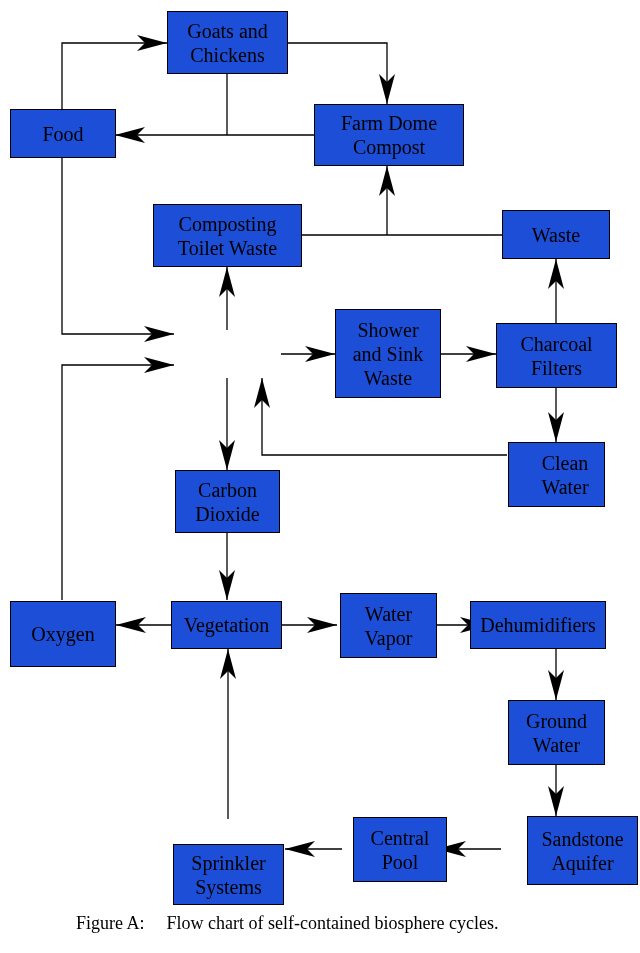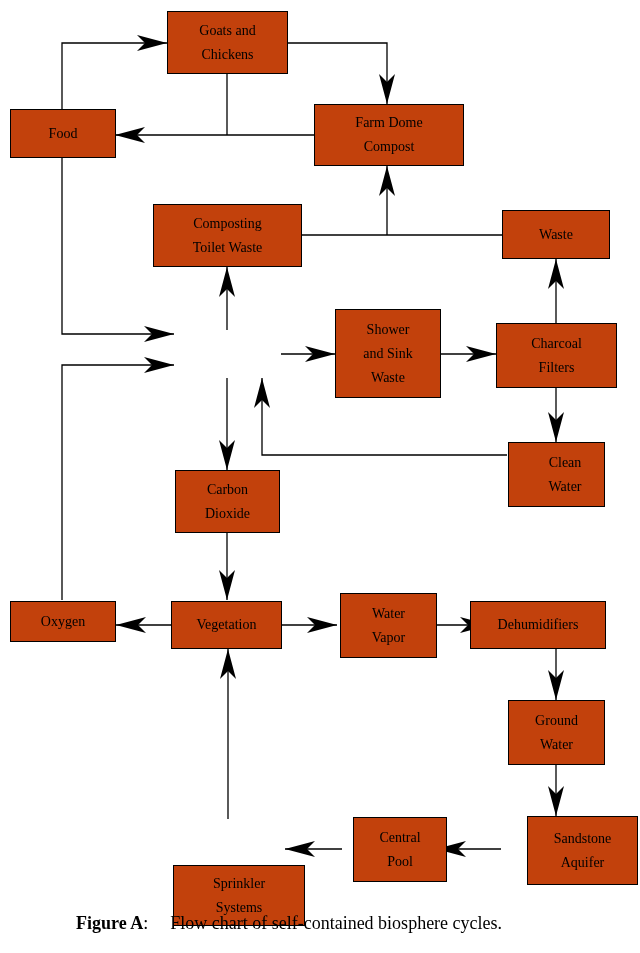--- a/index.html
+++ b/index.html
@@ -1,23 +1,23 @@
 <!DOCTYPE html>
 <html><head>
 <meta charset="utf-8">
 <style>
   html, body { margin: 0; padding: 0; background: #ffffff; }
   body { width: 640px; height: 953px; position: relative; overflow: hidden;
          font-family: "Liberation Serif", "DejaVu Serif", serif; color: #000; }
   #diagram { position: absolute; left: 0; top: 0; width: 640px; height: 953px; }
-  .node { position: absolute; box-sizing: border-box; border: 1.5px solid #000; background: #c2410c;
+  .node { position: absolute; box-sizing: border-box; border: 1.5px solid #000; background: #1d4ed8;
           display: flex; align-items: center; justify-content: center; text-align: center;
-          font-size: 14px; line-height: 24px; white-space: pre-line; }
+          font-size: 20px; line-height: 24px; white-space: pre-line; }
   .caption { position: absolute; left: 76px; top: 913px; font-size: 18px; white-space: nowrap; }
-  .caption .fig { font-weight: bold; }
+  .caption .fig { font-weight: normal; }
   .caption .sep { display: inline-block; width: 22px; }
 </style>
 </head>
 <body>
 
 <div id="diagram">
   <svg id="edges" width="640" height="953" style="position:absolute;left:0;top:0">
     <defs>
       <marker id="arr" viewBox="0 0 30 16" refX="30" refY="8" markerWidth="30" markerHeight="16" markerUnits="userSpaceOnUse" orient="auto">
         <path d="M0,0 L30,8 L0,16 L8,8 Z" fill="#000"></path>
@@ -82,30 +82,30 @@
   <div class="node" style="left:502px;top:210px;width:108px;height:49px;">Waste</div>
   <div class="node" style="left:335px;top:309px;width:106px;height:89px;">Shower
 and Sink
 Waste</div>
   <div class="node" style="left:496px;top:323px;width:121px;height:65px;">Charcoal
 Filters</div>
   <div class="node" style="left:508px;top:442px;width:97px;height:65px;padding-left:17px;">Clean
 Water</div>
   <div class="node" style="left:175px;top:470px;width:105px;height:63px;">Carbon
 Dioxide</div>
-  <div class="node" style="left:10px;top:601px;width:106px;height:41px;">Oxygen</div>
+  <div class="node" style="left:10px;top:601px;width:106px;height:66px;">Oxygen</div>
   <div class="node" style="left:171px;top:601px;width:111px;height:48px;">Vegetation</div>
   <div class="node" style="left:340px;top:593px;width:97px;height:65px;">Water
 Vapor</div>
   <div class="node" style="left:470px;top:601px;width:136px;height:48px;">Dehumidifiers</div>
   <div class="node" style="left:508px;top:700px;width:97px;height:65px;">Ground
 Water</div>
   <div class="node" style="left:501px;top:816px;width:111px;height:69px;margin-left:26px;">Sandstone
 Aquifer</div>
   <div class="node" style="left:342px;top:817px;width:94px;height:65px;margin-left:11px;">Central
 Pool</div>
-  <div class="node" style="left:173px;top:865px;width:132px;height:61px;">Sprinkler
+  <div class="node" style="left:173px;top:844px;width:111px;height:61px;">Sprinkler
 Systems</div>
 
   <div class="caption">
     <span class="fig">Figure A</span><span>:</span><span class="sep"></span><span>Flow chart of self-contained biosphere cycles.</span>
   </div>
 </div>
 
 </body></html>

